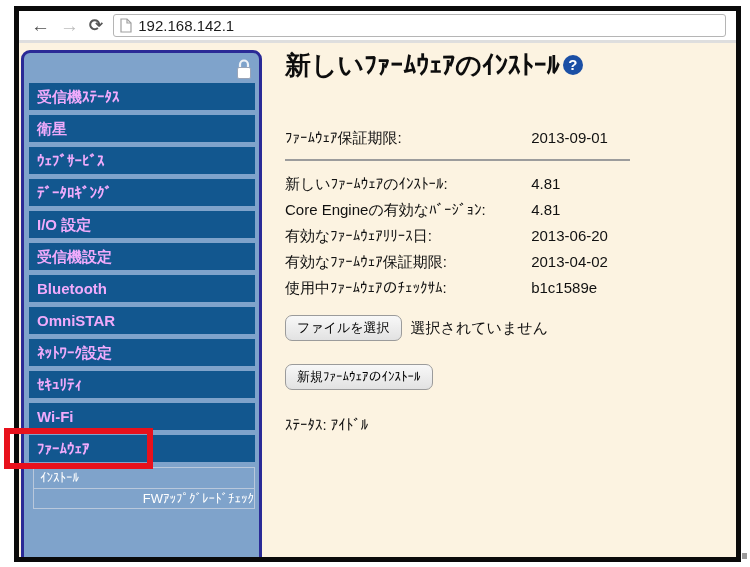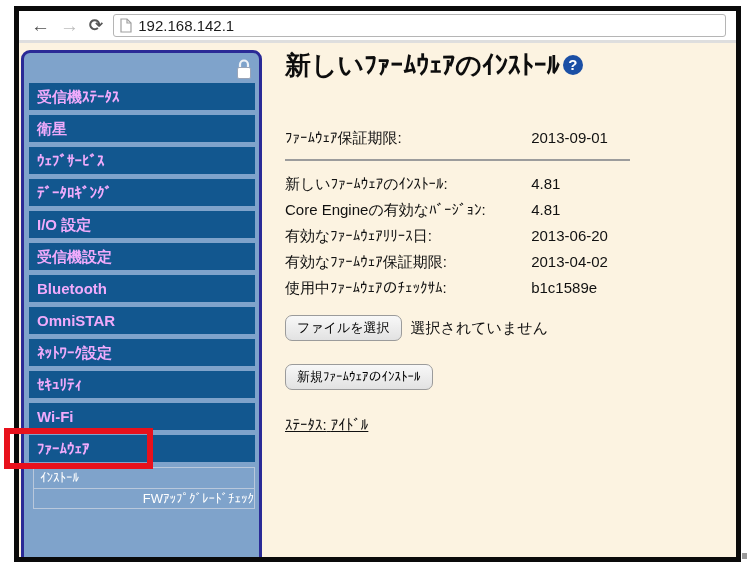--- a/index.html
+++ b/index.html
@@ -59,21 +59,21 @@
   .row .lbl { display:inline-block; min-width:242px; }
   .warranty { margin-top:44px; }
   .sep { border:none; border-top:2px solid #9c9c9c; width:345px; margin:8px 0 10px 0; }
   .btn {
     font-family:inherit; font-size:13px; color:#000;
     background:linear-gradient(#f8f8f8,#e2e2e2); border:1px solid #9b9b9b;
     border-radius:7px; padding:3px 11px; cursor:pointer;
   }
   .file-row { margin-top:14px; display:flex; align-items:center; gap:9px; font-size:15px; color:#111; }
   .install-row { margin-top:23px;text-decoration:underline; }
-  .status-row { margin-top:26px; font-size:15px; color:#111;text-decoration:underline; }
+  .status-row { margin-top:26px; font-size:15px; color:#111; }
   
   .annotation {
     position:absolute; left:4px; top:428px; width:149px; height:41px;
     border:6px solid #e8111c; z-index:20;
   }
   .stray { position:absolute; left:742px; top:553px; width:5px; height:6px; background:#9a9a9a; }
 </style>
 </head>
 <body>
 

